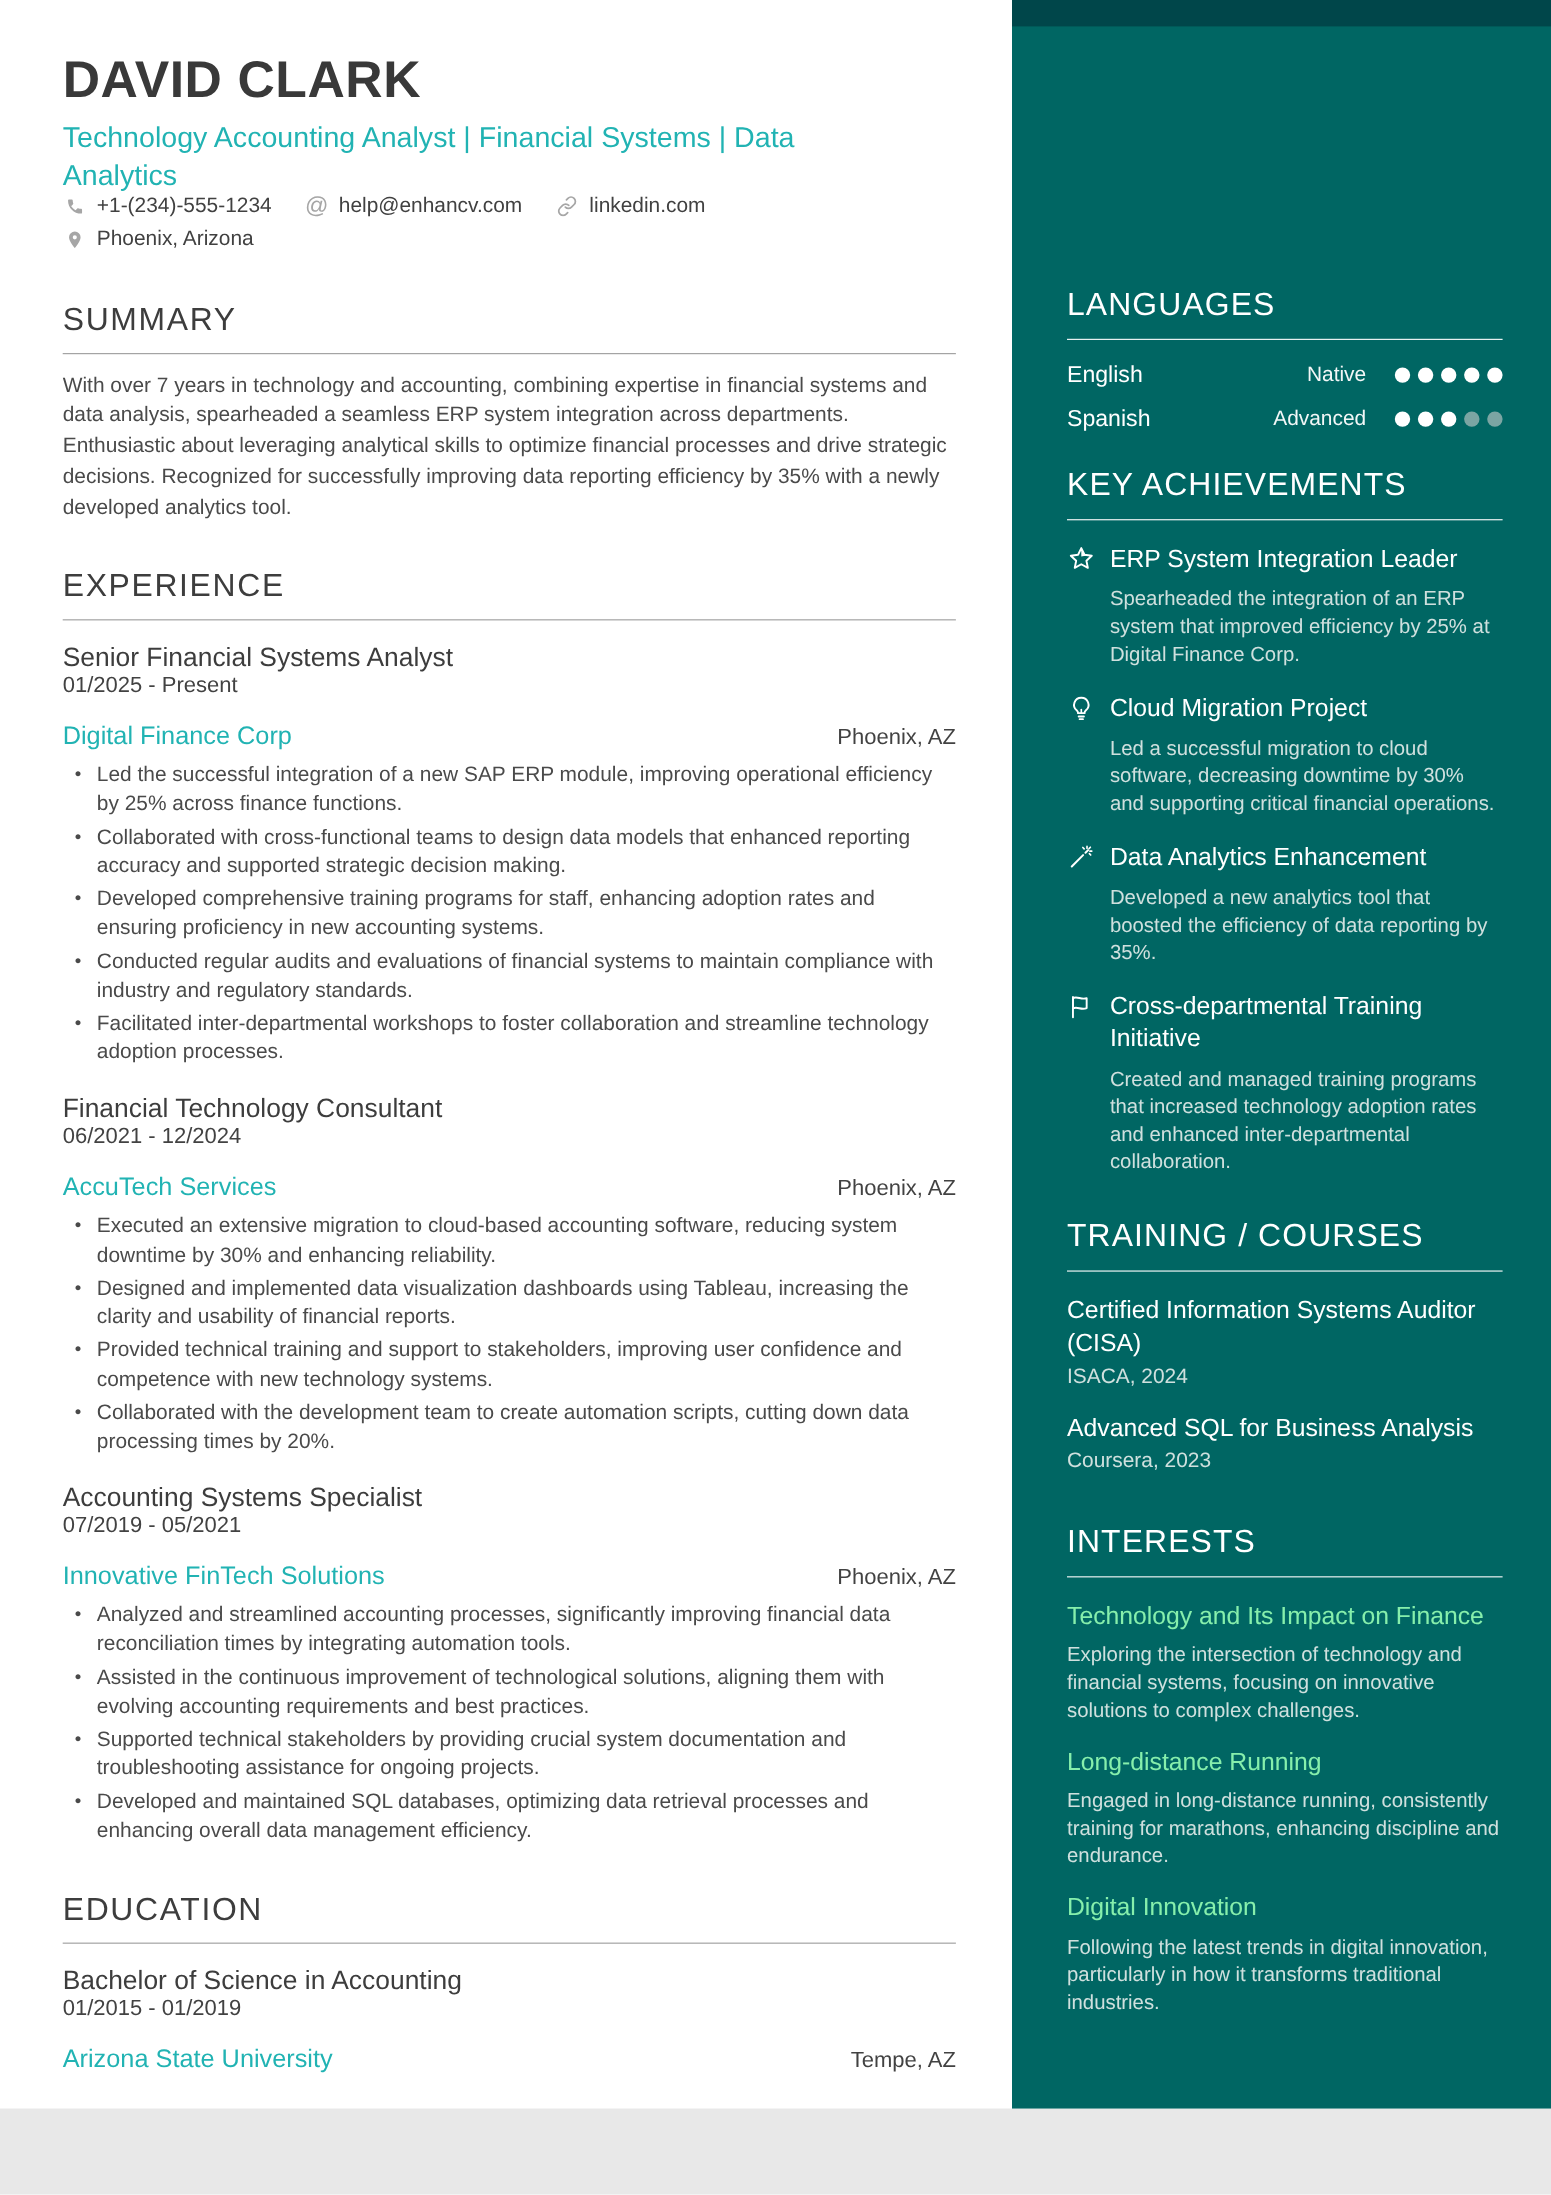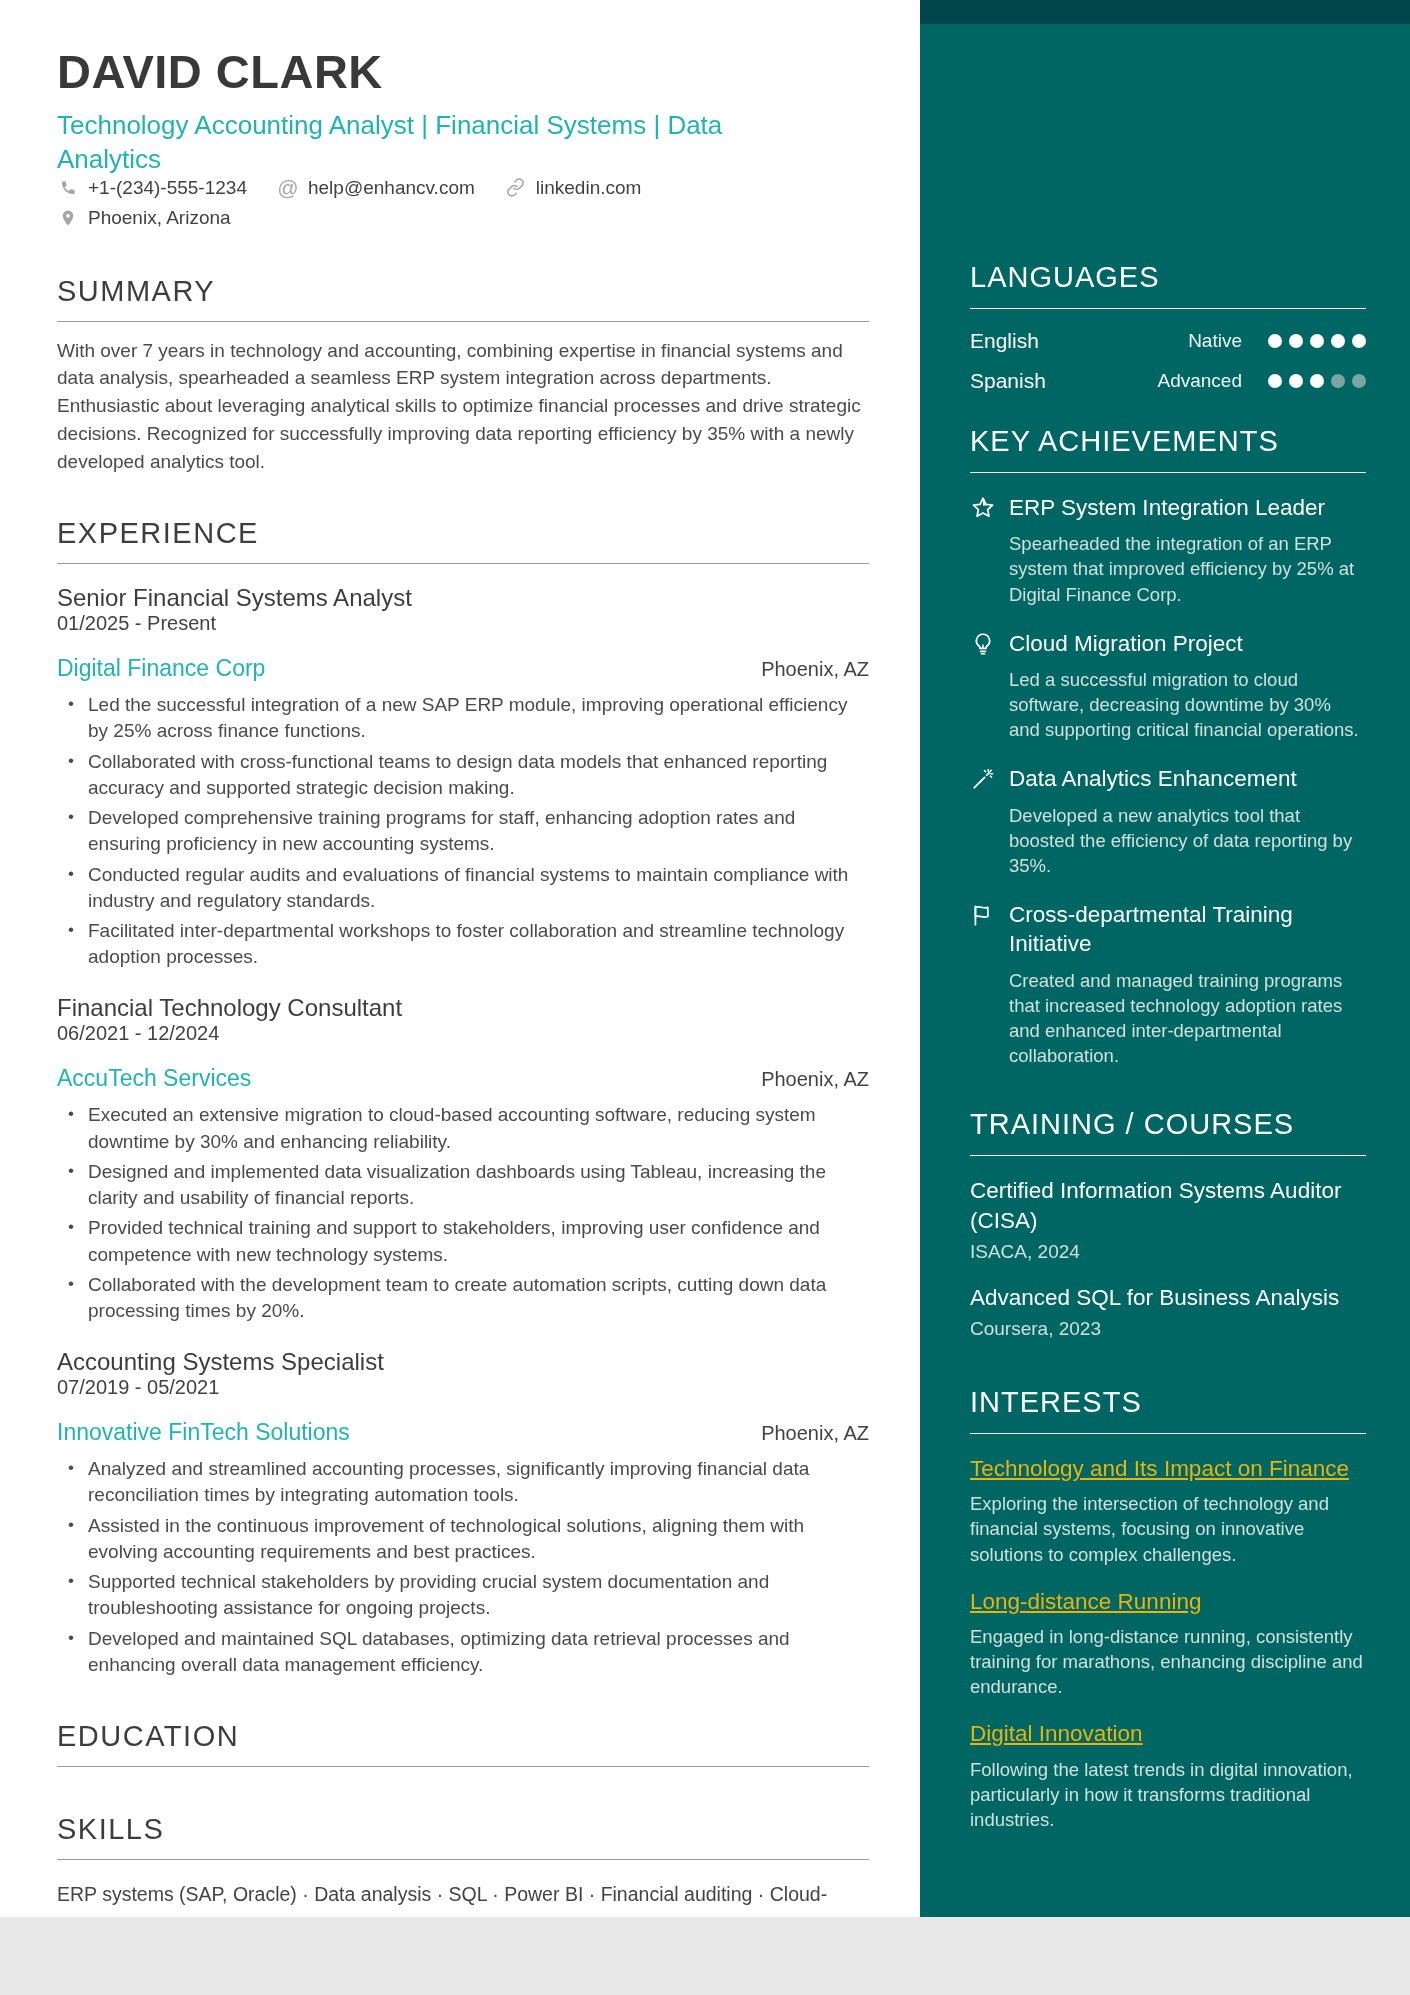--- a/index.html
+++ b/index.html
@@ -47,21 +47,21 @@
   .dot.filled{background:#ffffff;}
   .ach-item{display:flex;gap:13px;margin-bottom:22px;}
   .ach-icon{width:26px;flex:0 0 26px;padding-top:2px;color:#ffffff;}
   .ach-icon svg{display:block;}
   .ach-title{font-size:22.5px;line-height:1.3;color:#ffffff;}
   .ach-text{font-size:18.5px;line-height:1.36;color:#cfe0de;margin-top:9px;}
   .course{margin-bottom:20px;}
   .course-title{font-size:22.5px;line-height:1.3;color:#ffffff;}
   .course-org{font-size:19px;color:#cfe0de;margin-top:6px;}
   .interest{margin-bottom:20px;}
-  .interest-title{font-size:22.5px;line-height:1.3;color:#eab308;text-decoration:underline;}
+  .interest-title{font-size:22.5px;line-height:1.3;color:#86efac;}
   .interest-text{font-size:18.5px;line-height:1.36;color:#cfe0de;margin-top:8px;}
   
   .footer-left{position:absolute;left:64px;top:1928px;display:flex;align-items:center;gap:14px;}
   .powered{font-size:17px;color:#5c5c5c;}
   .brandmark{color:#4f4f4f;display:flex;align-items:center;}
   .brandname{font-size:21px;color:#4f4f4f;letter-spacing:.5px;}
   .footer-site{position:absolute;left:733px;top:1932px;font-size:18px;color:#5f5f5f;}
 </style>
 </head>
 <body>
@@ -168,20 +168,30 @@
           <li>Assisted in the continuous improvement of technological solutions, aligning them with evolving accounting requirements and best practices.</li>
           <li>Supported technical stakeholders by providing crucial system documentation and troubleshooting assistance for ongoing projects.</li>
           <li>Developed and maintained SQL databases, optimizing data retrieval processes and enhancing overall data management efficiency.</li>
         </ul>
       </div>
     </div>
 
     <div class="section" style="margin-top:42px;">
       <div class="sec-head">EDUCATION</div>
       <hr class="sec-rule">
+      <div class="edu-row" style="margin-top:20px;">
+        <div class="job-row">
+          <span class="job-title">Bachelor of Science in Accounting</span>
+          <span class="job-dates">01/2015 - 01/2019</span>
+        </div>
+        <div class="job-row2">
+          <span class="job-company">Arizona State University</span>
+          <span class="job-loc">Tempe, AZ</span>
+        </div>
+      </div>
     </div>
 
     <div class="section" style="margin-top:46px;">
       <div class="sec-head">SKILLS</div>
       <hr class="sec-rule">
       <div class="skills-text">ERP systems (SAP, Oracle) · Data analysis · SQL · Power BI · Financial auditing · Cloud-based solutions</div>
     </div>
 
   </div>
 

